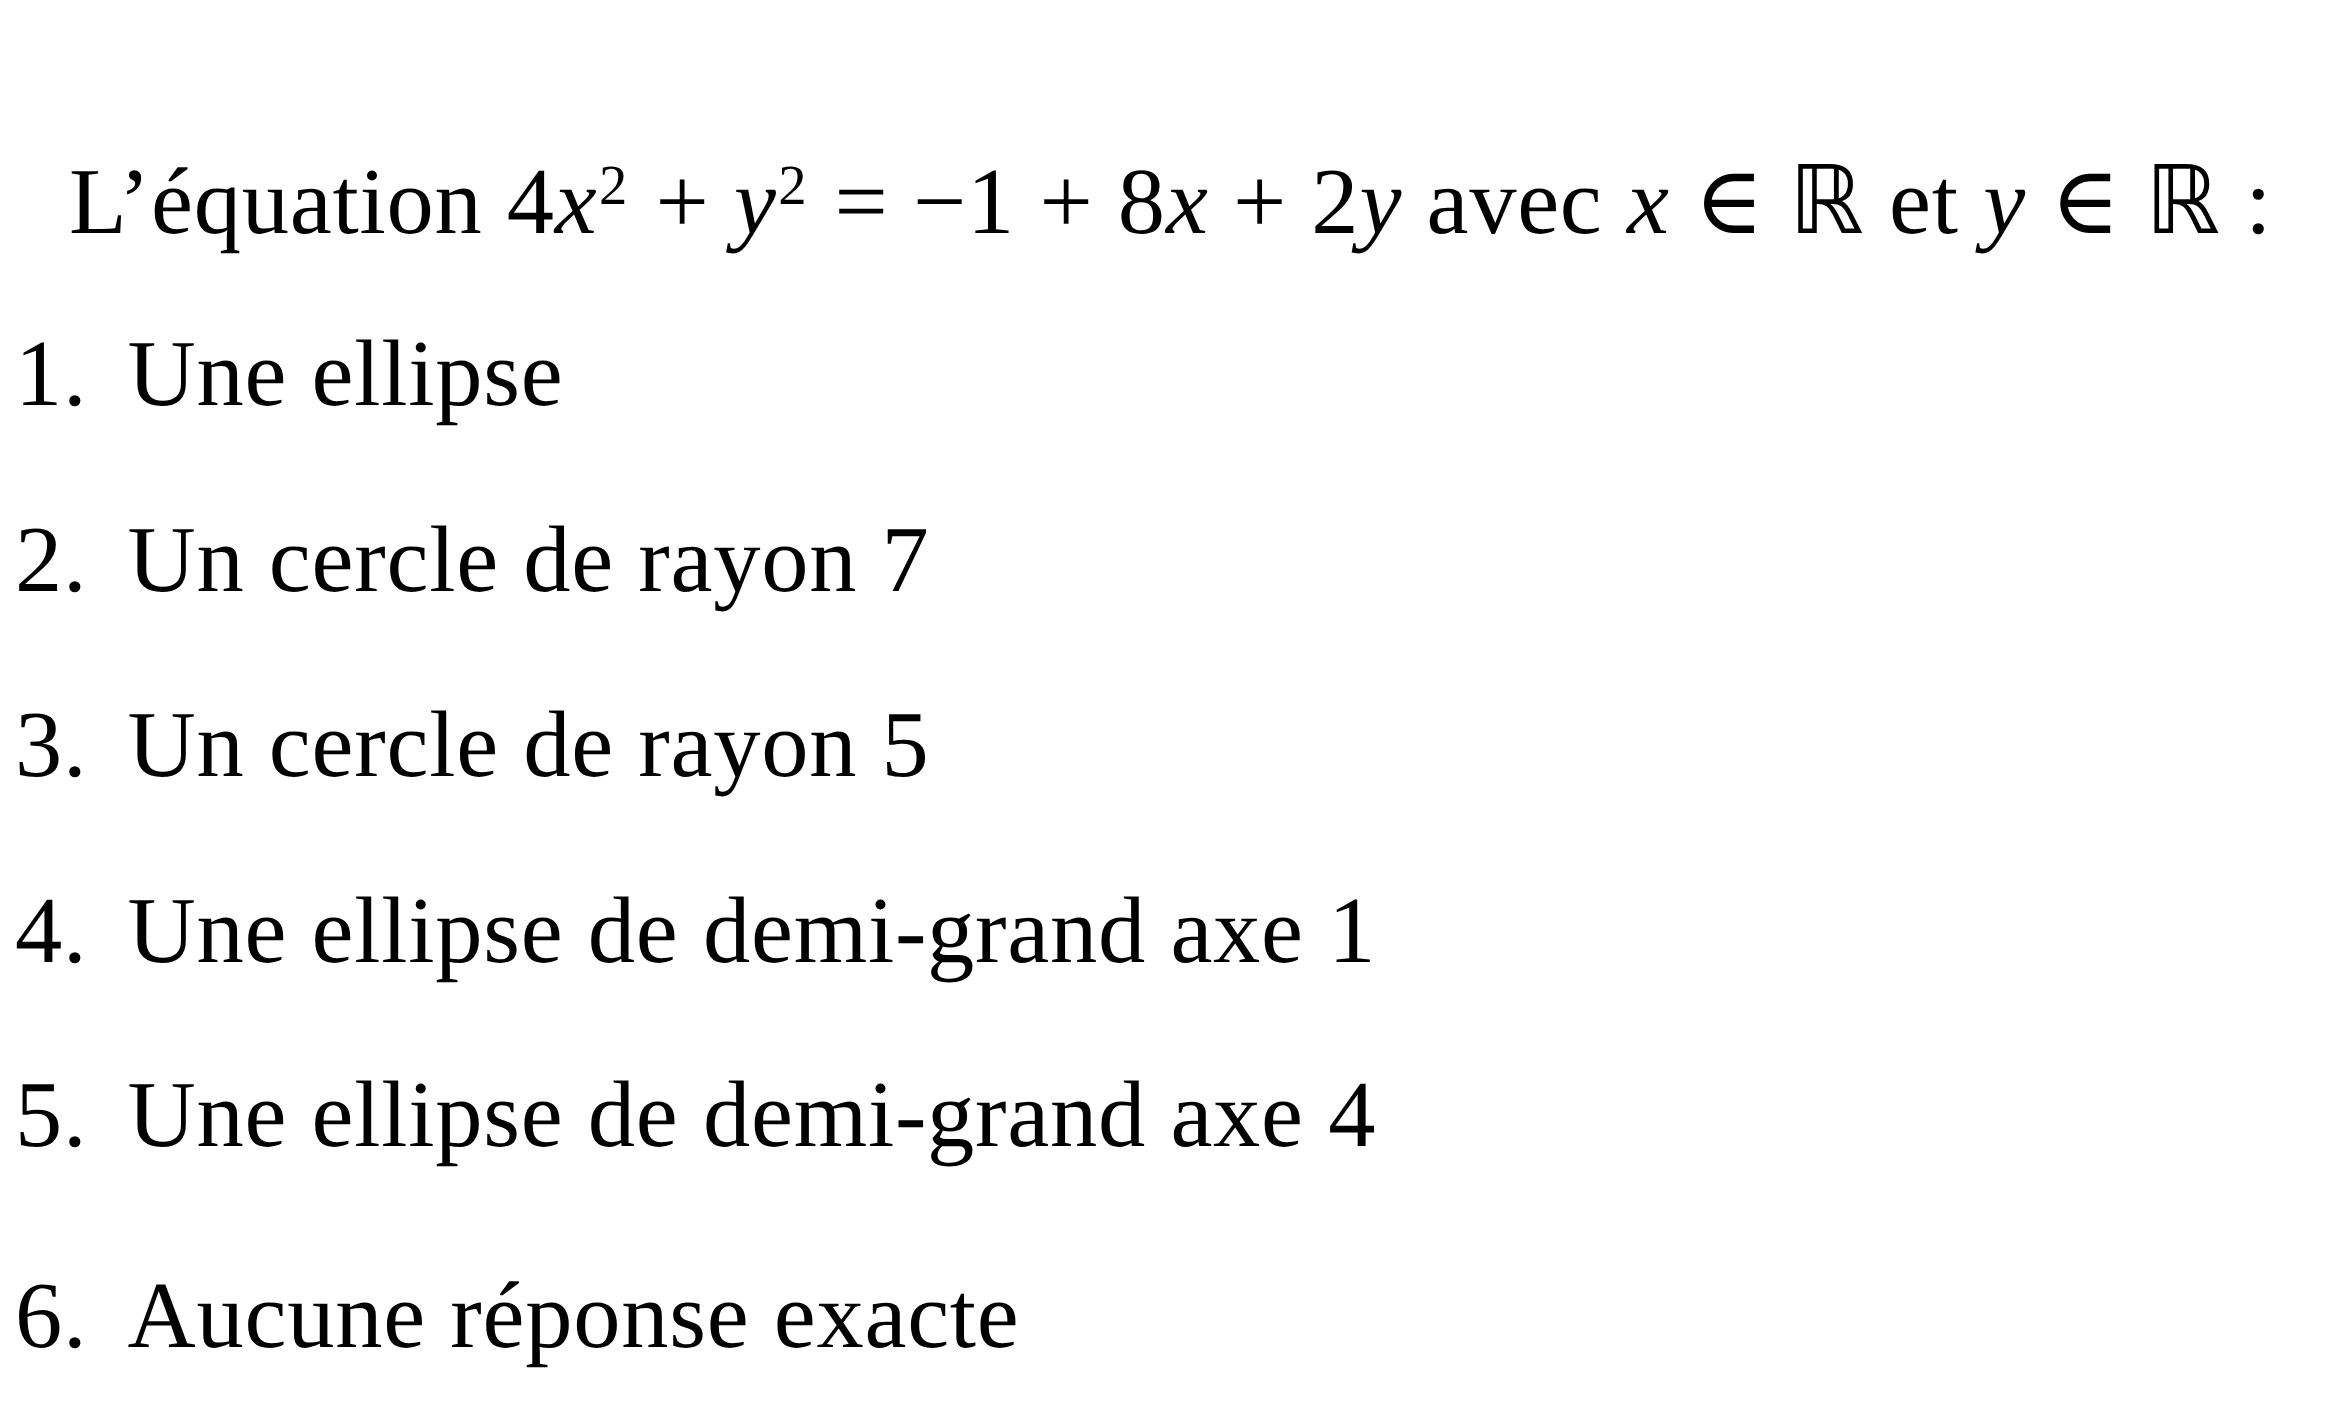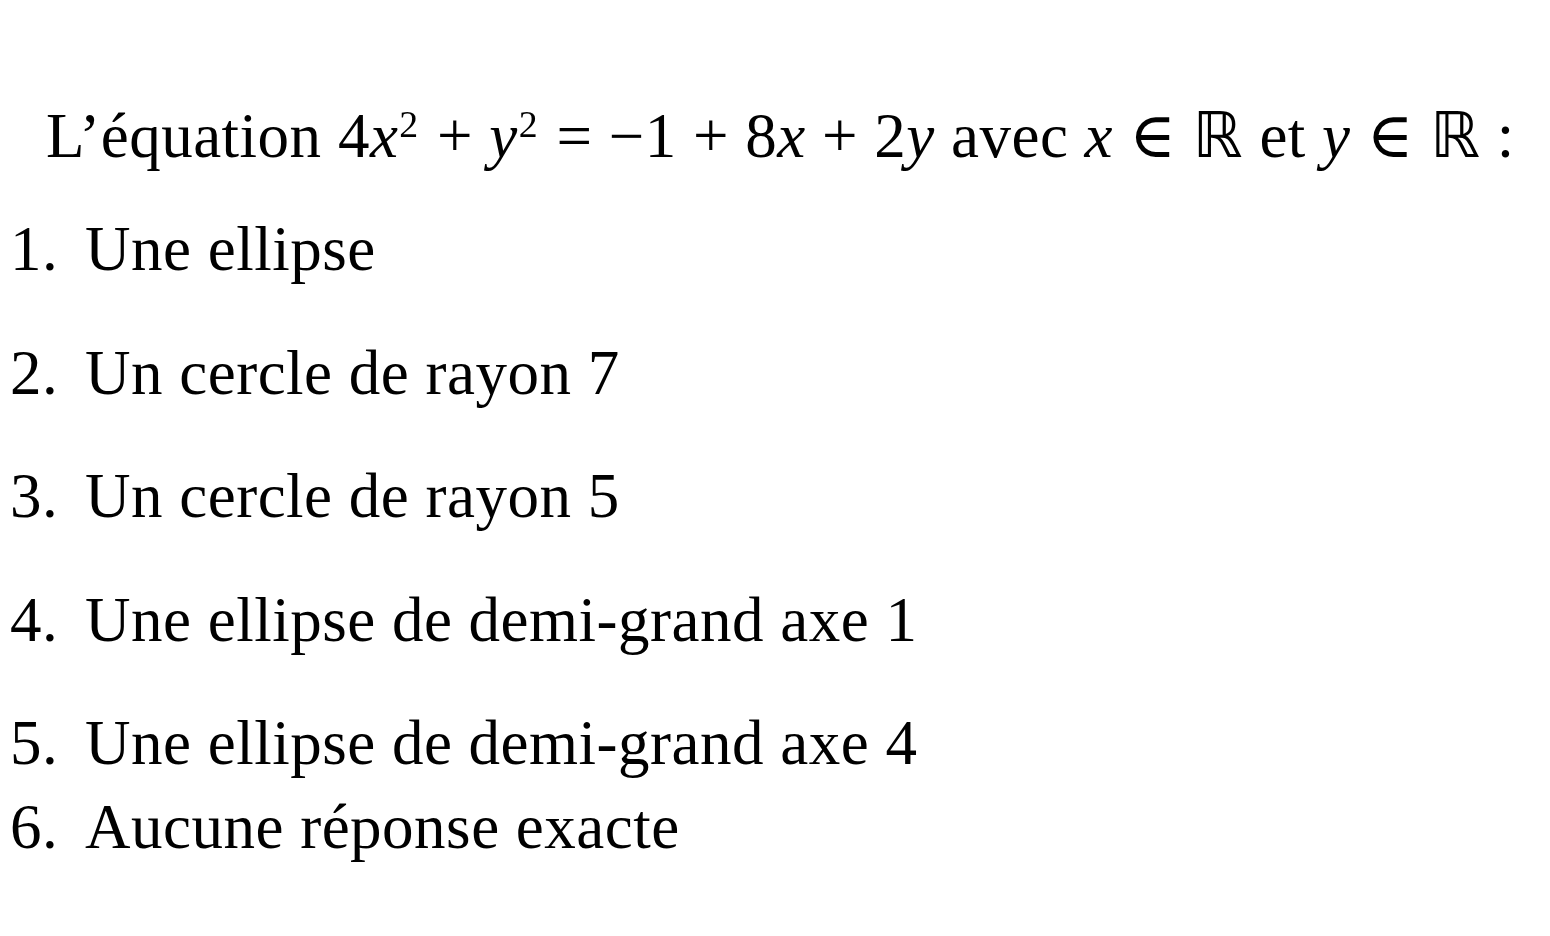--- a/index.html
+++ b/index.html
@@ -40,21 +40,21 @@
     position: absolute;
     left: 10px;
     line-height: 70px;
     white-space: nowrap;
   }
   .opt-1 { top: 214px; }
   .opt-2 { top: 338px; }
   .opt-3 { top: 461px; }
   .opt-4 { top: 585px; }
   .opt-5 { top: 708px; }
-  .opt-6 { top: 792px; }
+  .opt-6 { top: 842px; }
   .num {
     display: inline-block;
     width: 75px;
   }
 </style>
 </head>
 <body>
 
 <div class="title"><span class="seg-rm">L’équation </span><span class="seg-rm">4</span><span class="seg-it">x</span><span class="seg-sup">2</span><span class="seg-rm"> + </span><span class="seg-it">y</span><span class="seg-sup">2</span><span class="seg-rm"> = −1 + 8</span><span class="seg-it">x</span><span class="seg-rm"> + 2</span><span class="seg-it">y</span><span class="seg-rm"> avec </span><span class="seg-it">x</span><span class="seg-rm"> ∈ </span><span class="seg-bb">ℝ</span><span class="seg-rm"> et </span><span class="seg-it">y</span><span class="seg-rm"> ∈ </span><span class="seg-bb">ℝ</span><span class="seg-rm"> :</span></div>
 

